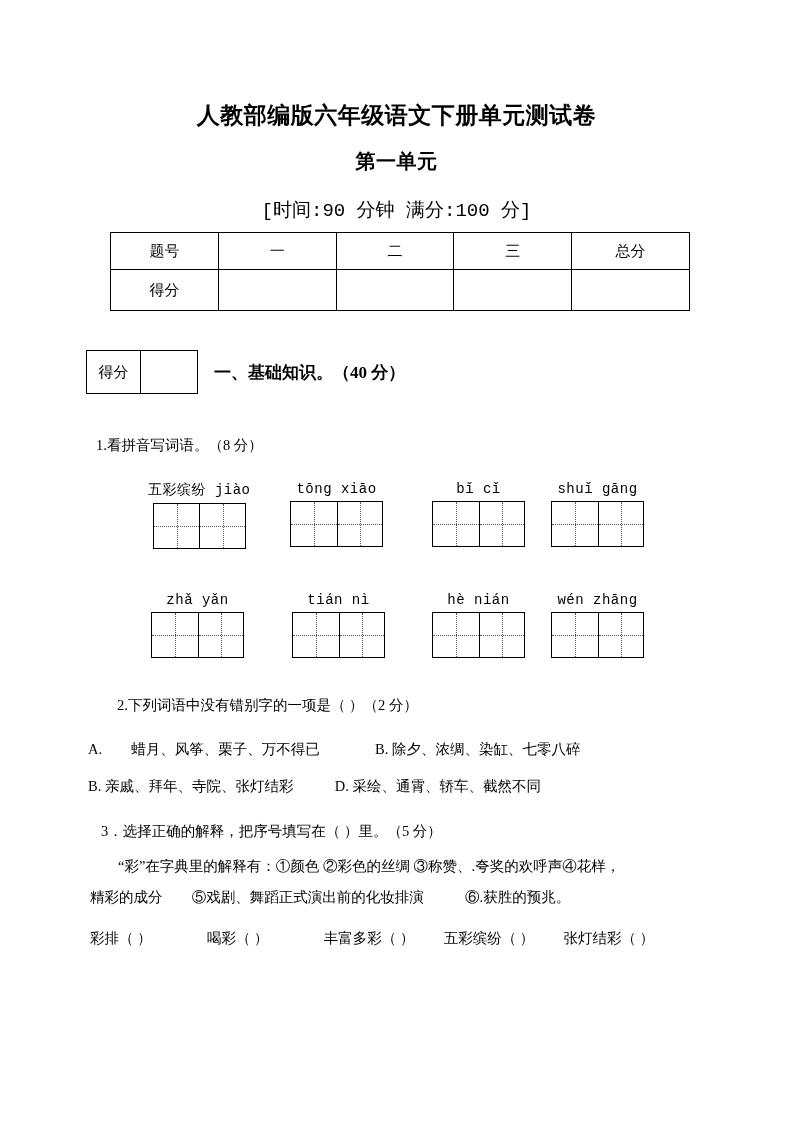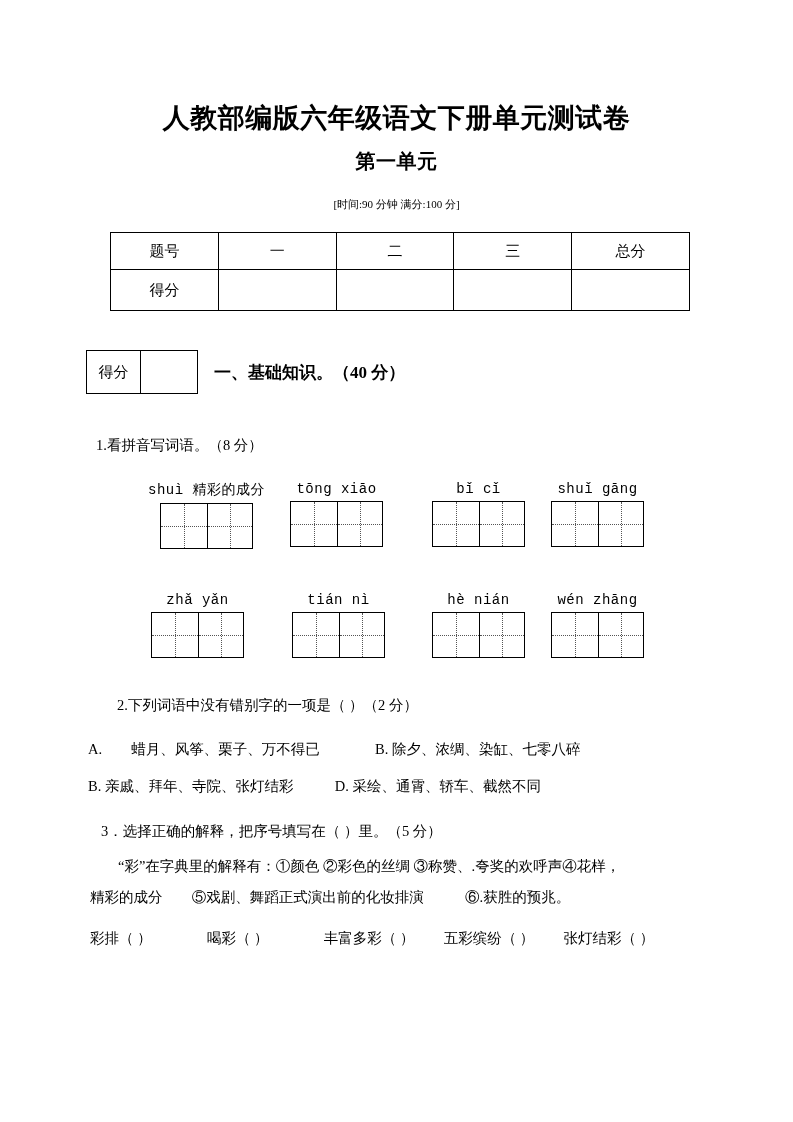--- a/index.html
+++ b/index.html
@@ -21,39 +21,40 @@
     width: 793px;
     height: 1122px;
   }
 
   
   .doc-title {
     position: absolute;
     left: 0; top: 100px;
     width: 793px;
     text-align: center;
-    font-size: 27px;
+    font-size: 23px;
     font-weight: bold;
     letter-spacing: 0.5px;
   }
   .doc-subtitle {
     position: absolute;
     left: 0; top: 148px;
     width: 793px;
     text-align: center;
     font-size: 20px;
     font-weight: bold;
     letter-spacing: 0.5px;
   }
   .doc-meta {
     position: absolute;
     left: 0; top: 197px;
     width: 793px;
     text-align: center;
-    font-size: 11px;
+    font-size: 19px;
+    font-family: Liberation Mono, monospace;
   }
 
   
   .score-table {
     position: absolute;
     left: 110px;
     top: 232px;
     width: 580px;
     border-collapse: collapse;
     font-size: 15px;
@@ -205,21 +206,21 @@
     <div class="defen-box">
       <div class="defen-label">得分</div>
       <div class="defen-blank"></div>
     </div>
     <div class="section-title">一、基础知识。（40 分）</div>
   </div>
 
   <div class="q q1">1.看拼音写词语。（8 分）</div>
 
   <div class="tz-group" style="left:148px; top:481px;">
-    <div class="tz-pinyin">shuì 精彩的成分</div>
+    <div class="tz-pinyin">五彩缤纷 jiào</div>
     <div class="tz-grid">
       <div class="tz-cell"></div>
       <div class="tz-cell"></div>
     </div>
   </div>
   <div class="tz-group" style="left:290px; top:481px;">
     <div class="tz-pinyin">tōng xiāo</div>
     <div class="tz-grid">
       <div class="tz-cell"></div>
       <div class="tz-cell"></div>

